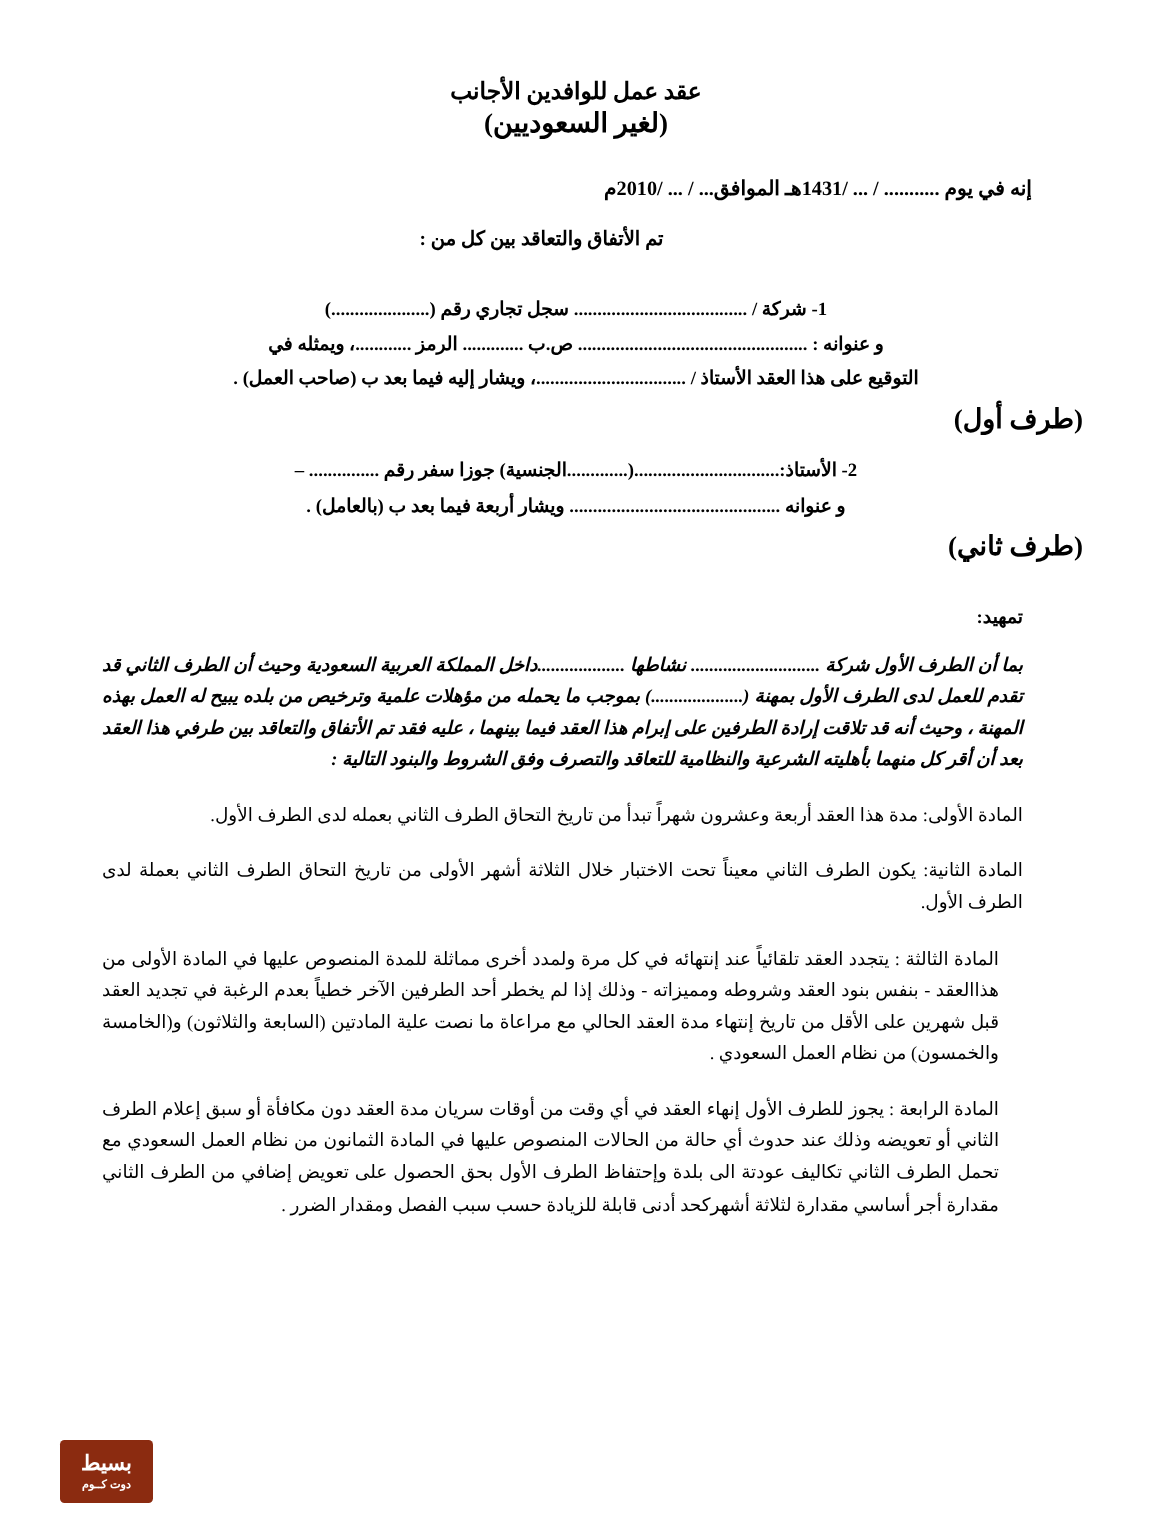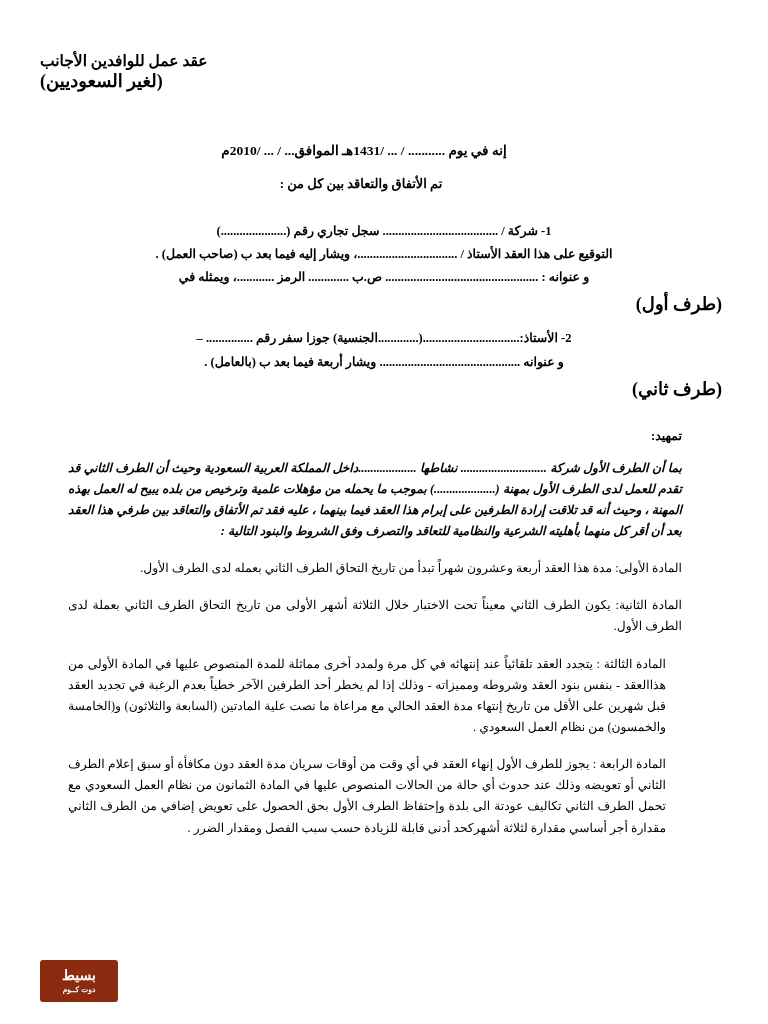--- a/index.html
+++ b/index.html
@@ -16,35 +16,35 @@
     overflow: hidden;
   }
   .page {
     position: relative;
     width: 768px;
     height: 1024px;
     box-sizing: border-box;
     padding: 44px 40px 0 40px;
   }
   .title-block {
-    text-align: left;
+    text-align: center;
     margin-top: 8px;
   }
   .title-main {
     font-size: 15.5px;
     font-weight: bold;
     letter-spacing: 0px;
   }
   .title-sub {
     font-size: 18px;
     font-weight: bold;
   }
   .date-line {
-    margin-top: 50px;
-    text-align: center;
+    margin-top: 24px;
+    text-align: right;
     font-size: 13.5px;
     font-weight: bold;
     padding-right: 40px;
   }
   .intro-line {
     margin-top: 17px;
     text-align: center;
     font-size: 13px;
     font-weight: bold;
     padding-right: 46px;
@@ -97,21 +97,21 @@
     padding-right: 46px;
     padding-left: 28px;
   }
   .clause.indent-more {
     padding-right: 62px;
   }
   .logo {
     position: absolute;
     left: 40px;
     bottom: 22px;
-    width: 78px;
+    width: 62px;
     height: 42px;
     background: #8b2b10;
     border-radius: 3px;
     color: #ffffff;
     display: flex;
     flex-direction: column;
     align-items: center;
     justify-content: center;
     font-family: "Liberation Sans", sans-serif;
   }
@@ -137,22 +137,22 @@
     <div class="title-main">عقد عمل للوافدين الأجانب</div>
     <div class="title-sub">(لغير السعوديين)</div>
   </div>
 
   <div class="date-line">إنه في يوم ........... / ... /1431هـ الموافق... / ... /2010م</div>
 
   <div class="intro-line">تم الأتفاق والتعاقد بين كل من :</div>
 
   <div class="party-block">
     <div class="ln">1- شركة / ..................................... سجل تجاري رقم (.....................)</div>
+    <div class="ln">و عنوانه : ................................................. ص.ب ............. الرمز ............، ويمثله في</div>
     <div class="ln">التوقيع على هذا العقد الأستاذ / ................................، ويشار إليه فيما بعد ب (صاحب العمل) .</div>
-    <div class="ln">و عنوانه : ................................................. ص.ب ............. الرمز ............، ويمثله في</div>
   </div>
   <div class="party-tag">(طرف أول)</div>
 
   <div class="party-block second">
     <div class="ln">2- الأستاذ:...............................(.............الجنسية) جوزا سفر رقم ............... –</div>
     <div class="ln">و عنوانه ............................................. ويشار أربعة فيما بعد ب (بالعامل) .</div>
   </div>
   <div class="party-tag">(طرف ثاني)</div>
 
   <div class="preamble-label">تمهيد:</div>

